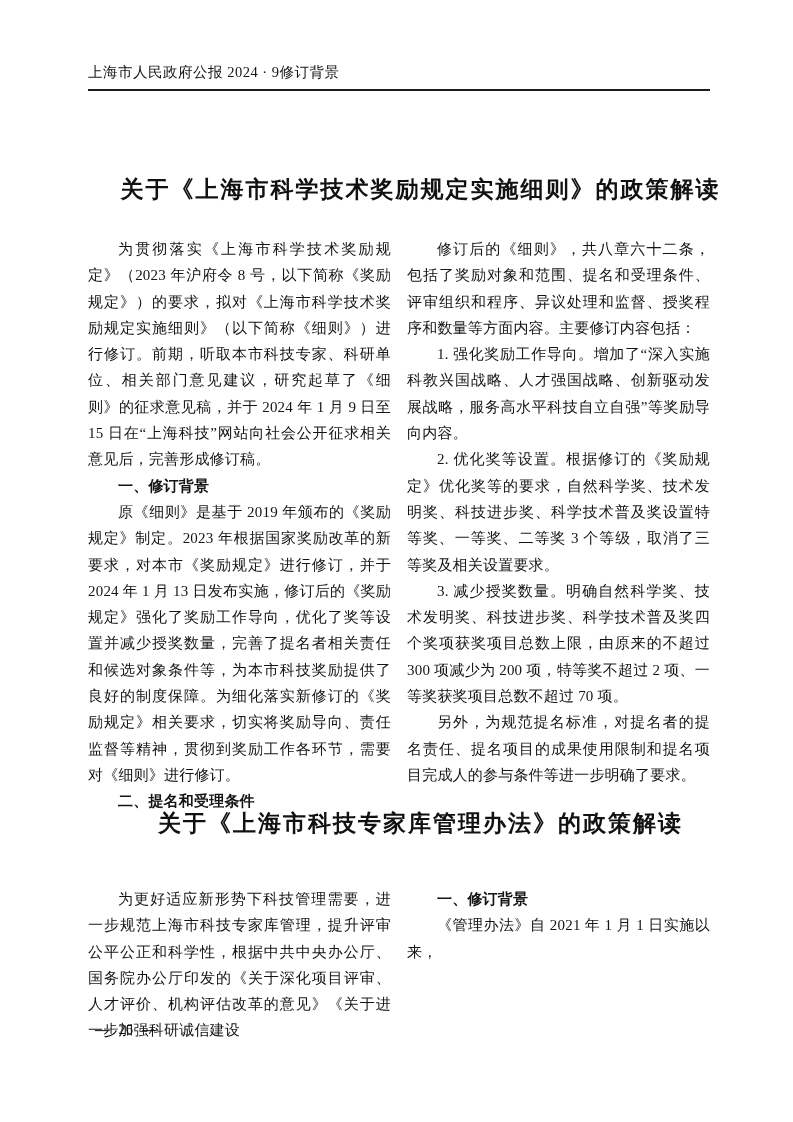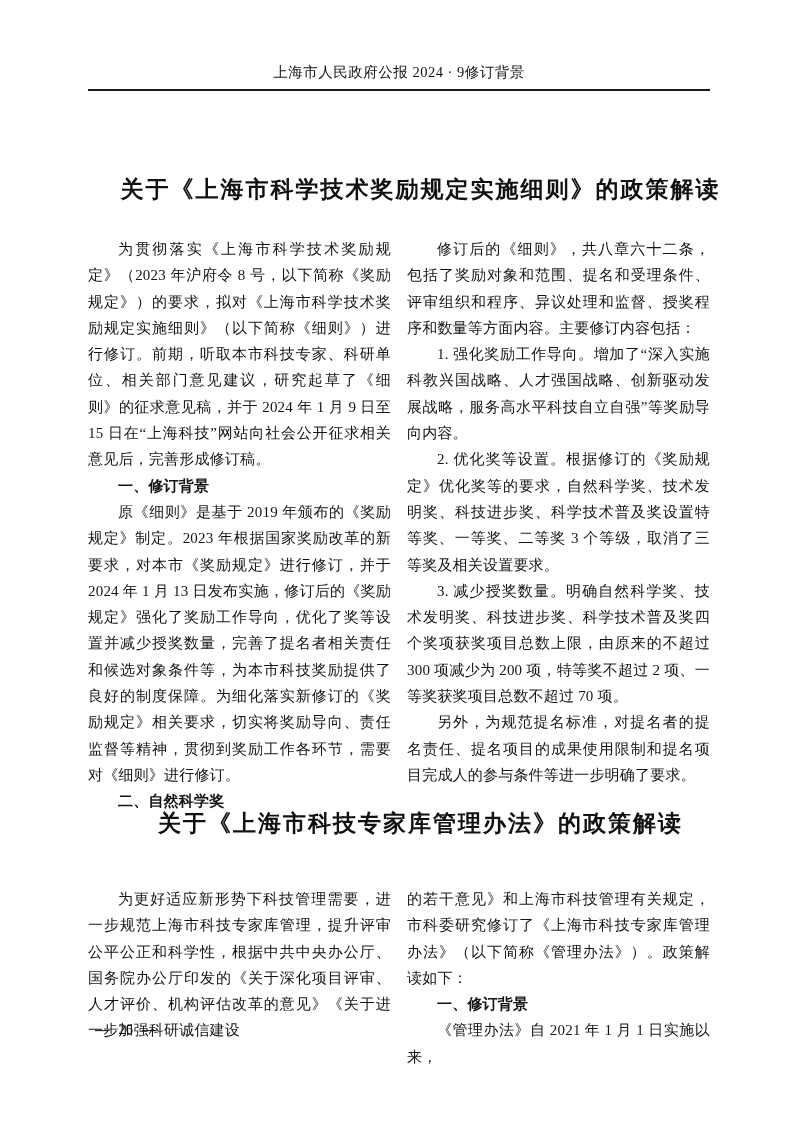--- a/index.html
+++ b/index.html
@@ -10,21 +10,21 @@
     margin: 0 auto;
     background: #ffffff;
     color: #141414;
     font-family: "Liberation Serif", "DejaVu Serif", serif;
     overflow: hidden;
   }
   .header {
     position: absolute;
     top: 63px; left: 88px; right: 83px;
     display: flex;
-    justify-content: center;
+    justify-content: flex-start;
     align-items: flex-end;
     font-size: 14.5px;
     letter-spacing: 0.5px;
   }
   .rule {
     position: absolute;
     top: 89px; left: 88px; right: 83px;
     height: 0;
     border-top: 2px solid #1c1c1c;
   }
@@ -87,38 +87,37 @@
     <span>修订背景</span>
   </div>
   <div class="rule"></div>
 
   <h1 class="title t1">关于《上海市科学技术奖励规定实施细则》的政策解读</h1>
   <div class="body b1">
     <div class="col">
         <p class="pline para">为贯彻落实《上海市科学技术奖励规定》（2023 年沪府令 8 号，以下简称《奖励规定》）的要求，拟对《上海市科学技术奖励规定实施细则》（以下简称《细则》）进行修订。前期，听取本市科技专家、科研单位、相关部门意见建议，研究起草了《细则》的征求意见稿，并于 2024 年 1 月 9 日至 15 日在“上海科技”网站向社会公开征求相关意见后，完善形成修订稿。</p>
         <p class="pline heading">一、修订背景</p>
         <p class="pline para">原《细则》是基于 2019 年颁布的《奖励规定》制定。2023 年根据国家奖励改革的新要求，对本市《奖励规定》进行修订，并于 2024 年 1 月 13 日发布实施，修订后的《奖励规定》强化了奖励工作导向，优化了奖等设置并减少授奖数量，完善了提名者相关责任和候选对象条件等，为本市科技奖励提供了良好的制度保障。为细化落实新修订的《奖励规定》相关要求，切实将奖励导向、责任监督等精神，贯彻到奖励工作各环节，需要对《细则》进行修订。</p>
-        <p class="pline heading">二、自然科学奖</p>
+        <p class="pline heading">二、提名和受理条件</p>
       </div>
     <div class="col">
         <p class="pline para">修订后的《细则》，共八章六十二条，包括了奖励对象和范围、提名和受理条件、评审组织和程序、异议处理和监督、授奖程序和数量等方面内容。主要修订内容包括：</p>
         <p class="pline para">1. 强化奖励工作导向。增加了“深入实施科教兴国战略、人才强国战略、创新驱动发展战略，服务高水平科技自立自强”等奖励导向内容。</p>
         <p class="pline para">2. 优化奖等设置。根据修订的《奖励规定》优化奖等的要求，自然科学奖、技术发明奖、科技进步奖、科学技术普及奖设置特等奖、一等奖、二等奖 3 个等级，取消了三等奖及相关设置要求。</p>
         <p class="pline para">3. 减少授奖数量。明确自然科学奖、技术发明奖、科技进步奖、科学技术普及奖四个奖项获奖项目总数上限，由原来的不超过 300 项减少为 200 项，特等奖不超过 2 项、一等奖获奖项目总数不超过 70 项。</p>
         <p class="pline para">另外，为规范提名标准，对提名者的提名责任、提名项目的成果使用限制和提名项目完成人的参与条件等进一步明确了要求。</p>
       </div>
   </div>
 
   <h1 class="title t2">关于《上海市科技专家库管理办法》的政策解读</h1>
   <div class="body b2">
     <div class="col">
         <p class="pline para">为更好适应新形势下科技管理需要，进一步规范上海市科技专家库管理，提升评审公平公正和科学性，根据中共中央办公厅、国务院办公厅印发的《关于深化项目评审、人才评价、机构评估改革的意见》《关于进一步加强科研诚信建设</p>
       </div>
     <div class="col">
-        <p class="pline cont">的若干意见》和上海市科技管理有关规定，市科委研究修订了《上海市科技专家库管理办法》（以下简称《管理办法》）。政策解读如下：</p>
         <p class="pline heading">一、修订背景</p>
         <p class="pline para">《管理办法》自 2021 年 1 月 1 日实施以来，</p>
       </div>
   </div>
 
   <div class="footer">
     <span class="dash">—</span>
     <span class="pnum">26</span>
     <span class="dash">—</span>
   </div>

